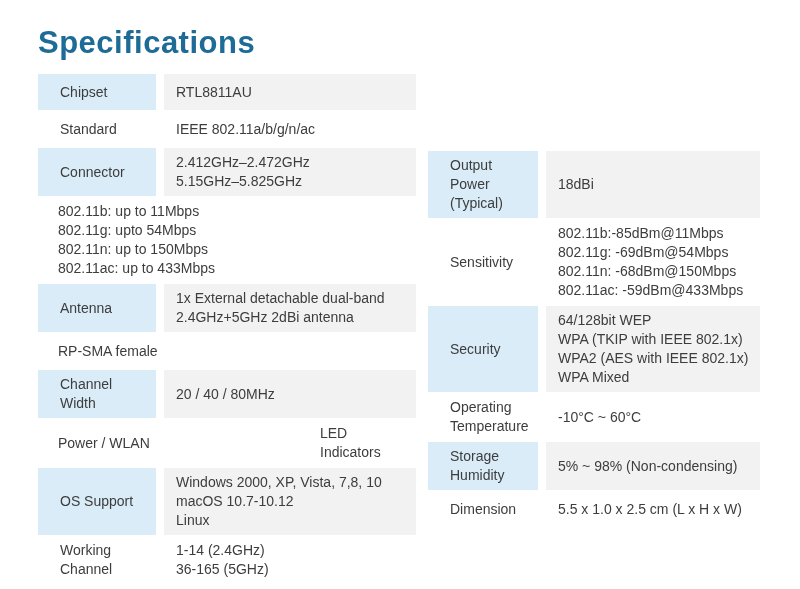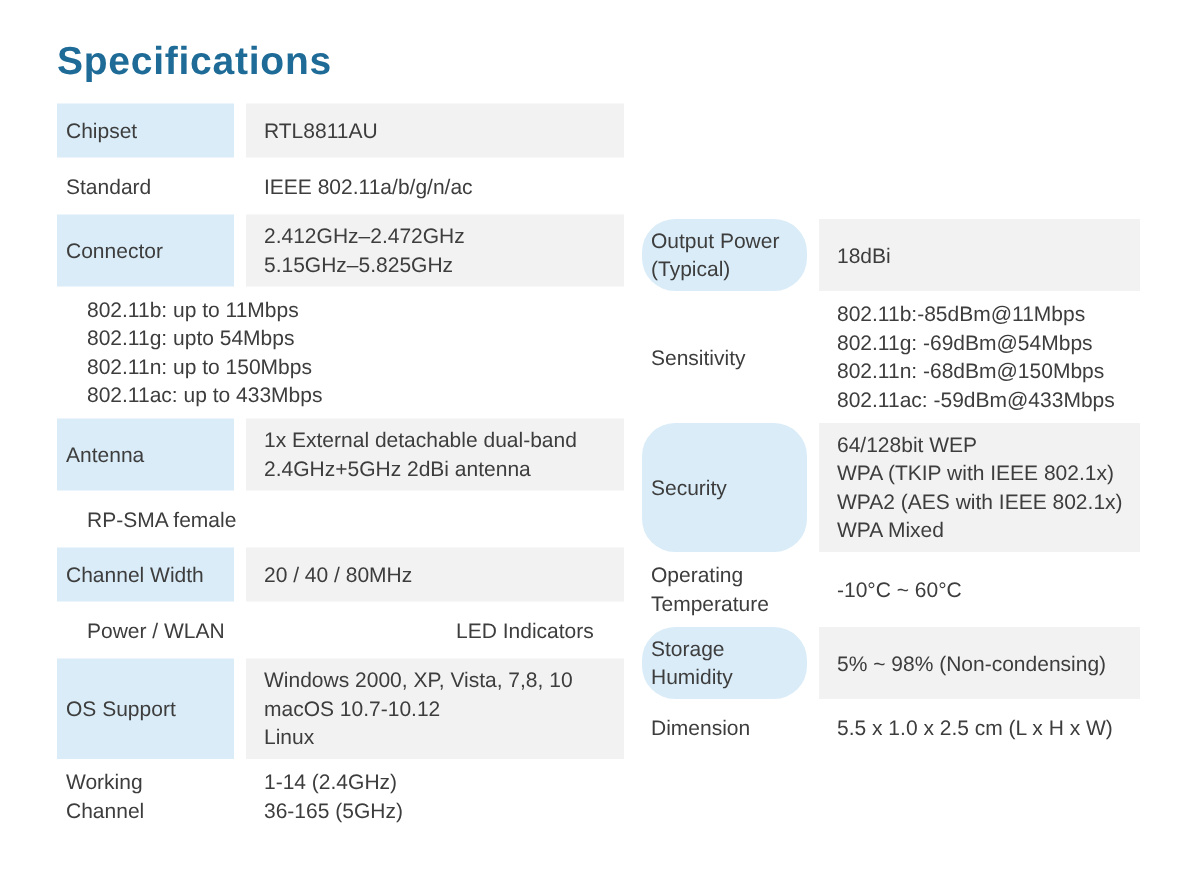--- a/index.html
+++ b/index.html
@@ -5,41 +5,41 @@
   * { margin: 0; padding: 0; box-sizing: border-box; }
   html, body {
     width: 800px; height: 589px;
     background: #ffffff;
     font-family: "Liberation Sans", sans-serif;
     color: var(--text-color, #3d3d3d);
     overflow: hidden;
   }
   .page { padding: 25px 0 0 38px; }
   .title {
-    font-size: 26px;
+    font-size: 31px;
     font-weight: bold;
     letter-spacing: 0.5px;
     color: var(--title-color, #1d6b96);
     margin-bottom: 13px;
   }
   .tables { display: flex; align-items: flex-start; }
   .spec-table { font-size: 14px; }
   .spec-table .row { display: flex; min-height: 36px; margin-bottom: 1px; }
   .cell {
     display: flex;
     align-items: center;
     line-height: 19px;
-    padding: 5px 8px 5px 6px;
+    padding: 5px 8px 5px 22px;
   }
   .cell.value { padding-left: 12px; white-space: pre-line; }
   .left-table { width: 378px; }
   .left-table .cell.label { width: 118px; }
   .left-table .cell.value { width: 252px; margin-left: 8px; }
   .right-table { width: 332px; margin-left: 12px; margin-top: 77px; }
-  .right-table .cell.label { width: 110px; border-radius: 22px; }
+  .right-table .cell.label { width: 110px; }
   .right-table .cell.value { width: 214px; margin-left: 8px; }
   .spec-table .row:nth-child(odd) .cell.label { background: var(--label-bg, #d9ecf8); }
   .spec-table .row:nth-child(odd) .cell.value { background: var(--value-bg, #f2f2f2); }
 </style>
 </head>
 <body>
 
 <div class="page">
   <h1 class="title">Specifications</h1>
 

